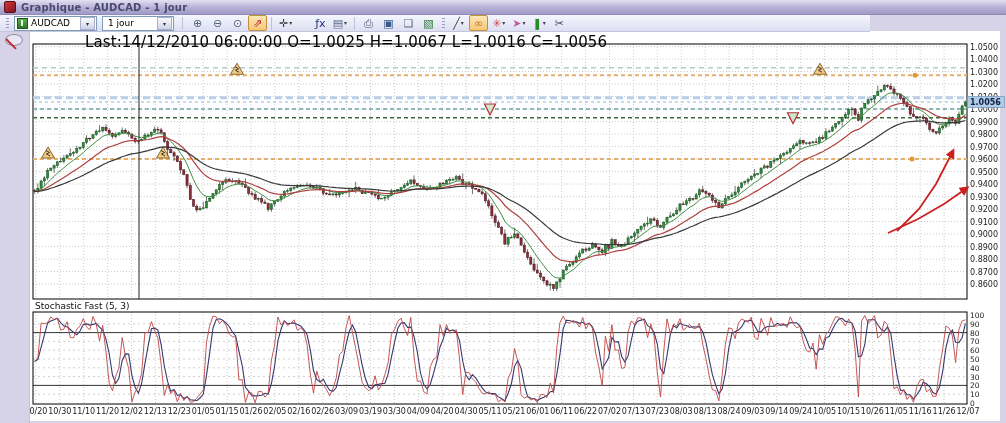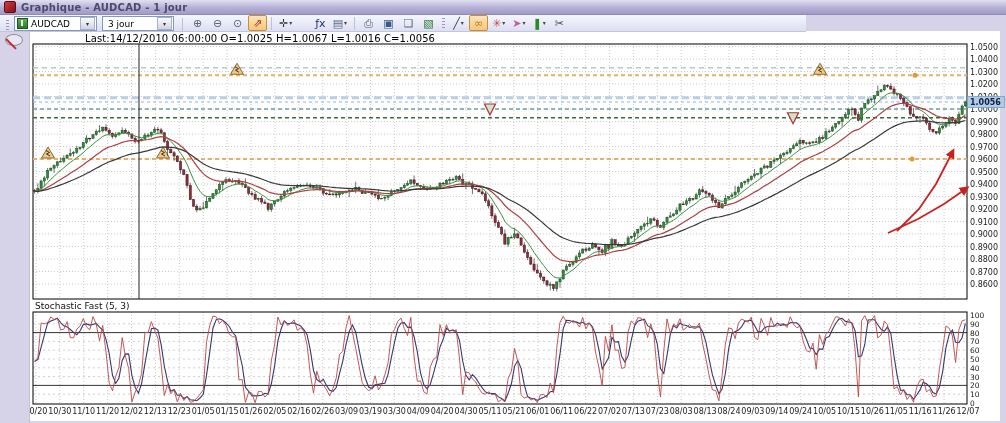--- a/index.html
+++ b/index.html
@@ -14,24 +14,24 @@
     border-bottom:1px solid #8f8ab6;
     display:flex;align-items:center;gap:5px;padding-left:4px;box-sizing:border-box;
   }
   .app-icon{
     width:10px;height:10px;flex:0 0 auto;
     background:linear-gradient(135deg,#d43a3a,#7d1420);
     border:1px solid #5a0e16;border-radius:2px;
   }
   .title-text{font-size:10px;font-weight:bold;color:#4c4a6c;letter-spacing:.2px;}
   .toolbar{
-    position:absolute;left:0;top:15px;width:806px;height:17px;z-index:10;
+    position:absolute;left:0;top:15px;width:870px;height:17px;z-index:10;
     background:linear-gradient(#f5f6fd,#dddff2);
     border-bottom:1px solid #c3c5dd;
-    display:flex;align-items:flex-end;gap:2px;padding:0 3px;box-sizing:border-box;
+    display:flex;align-items:center;gap:2px;padding:0 3px;box-sizing:border-box;
   }
   .grip{width:3px;height:11px;margin:0 3px;flex:0 0 auto;
     background:repeating-linear-gradient(to bottom,#9a97c2 0 1px,transparent 1px 3px);}
   .tsep{width:1px;height:13px;background:#bfc1da;margin:0 3px;flex:0 0 auto;}
   .combo{
     display:flex;align-items:center;height:15px;background:#fff;
     border:1px solid #7f9db9;font-size:9px;color:#000;
     padding:0 1px 0 2px;box-sizing:border-box;flex:0 0 auto;margin-right:3px;
   }
   .combo .val{padding:0 3px;min-width:46px;}
@@ -64,21 +64,21 @@
   .left-strip{
     position:absolute;left:0;top:31px;width:30px;height:392px;z-index:6;
     background:#d6d3e8;border-right:1px solid #c4c1dc;box-sizing:border-box;
   }
   .eye-icon{position:absolute;left:5px;top:3px;width:16px;height:10px;
     border:1px solid #8a8aa0;border-radius:50%;background:#e8e8f4;}
   .eye-slash{position:absolute;left:2px;top:-3px;width:14px;height:14px;
     border-left:2px solid #c03030;transform:rotate(-45deg);}
   .status-text{
     position:absolute;left:37px;top:33px;z-index:7;
-    font-size:10px;color:#000;letter-spacing:.1px;padding-left:48px;
+    font-size:15px;color:#000;letter-spacing:.1px;padding-left:48px;
   }
   #chart-svg{position:absolute;left:0;top:0;z-index:5;}
   #chart-svg text{font-family:"DejaVu Sans",sans-serif;}
 </style>
 </head>
 <body>
 
 <div>
 
   <div class="chart-white"></div>
@@ -89,21 +89,21 @@
   </div>
 
   <div class="toolbar">
     <span class="grip"></span>
     <div class="combo">
       <span class="sym-ico"></span>
       <span class="val">AUDCAD</span>
       <span class="arrowbtn">▾</span>
     </div>
     <div class="combo">
-      <span class="val">3 jour</span>
+      <span class="val">1 jour</span>
       <span class="arrowbtn">▾</span>
     </div>
     <span class="tsep"></span>
     <div id="tb-buttons">
         <button class="tbtn">
           <span style="color: rgb(85, 96, 122);">⊕</span>
         </button>
         <button class="tbtn">
           <span style="color: rgb(85, 96, 122);">⊖</span>
         </button>

